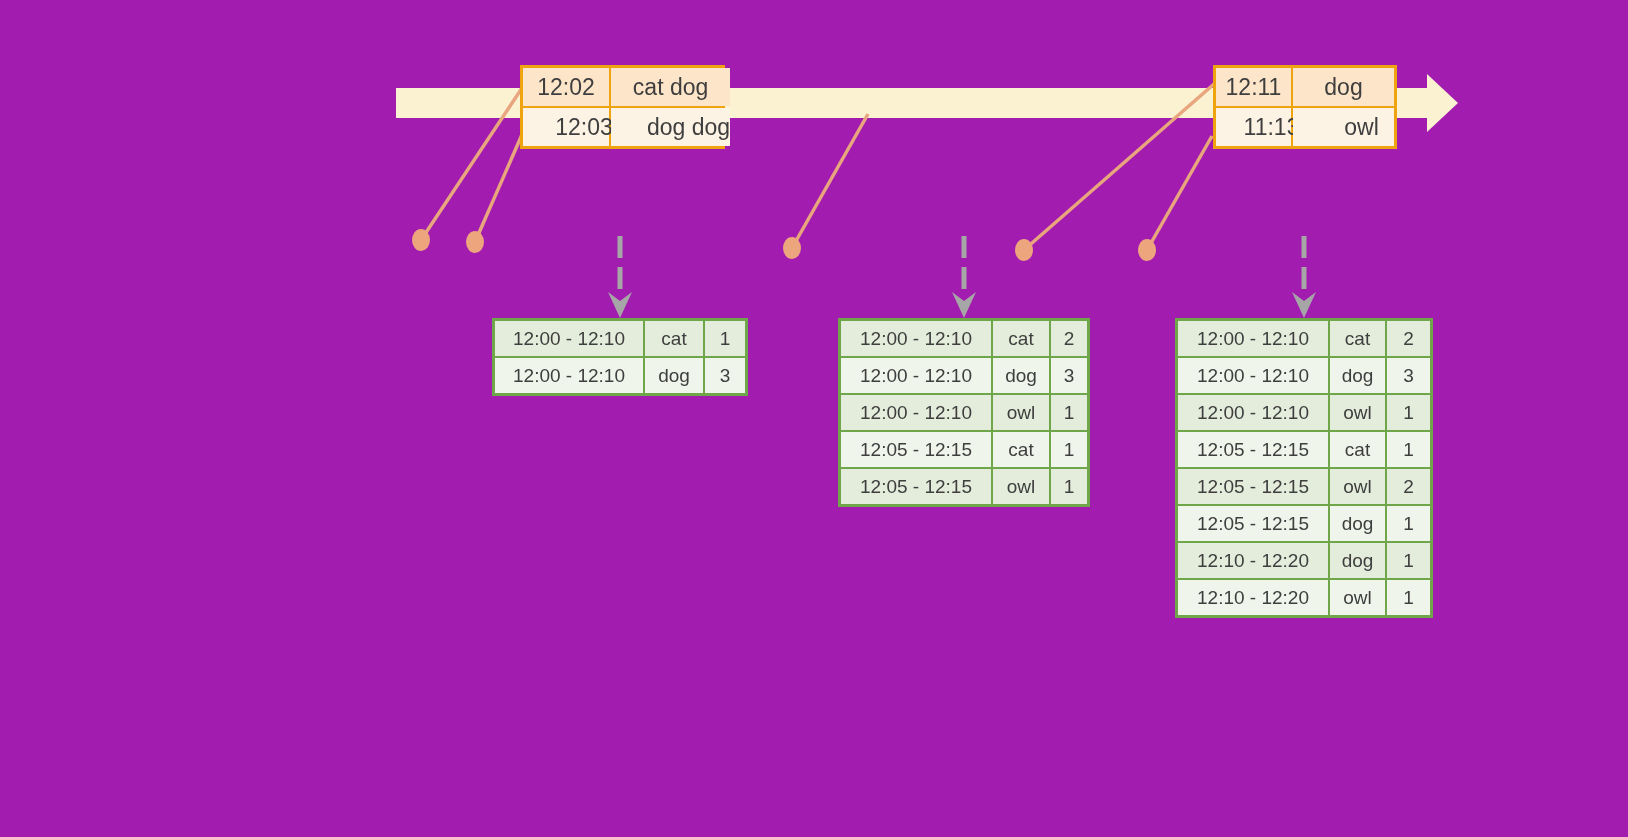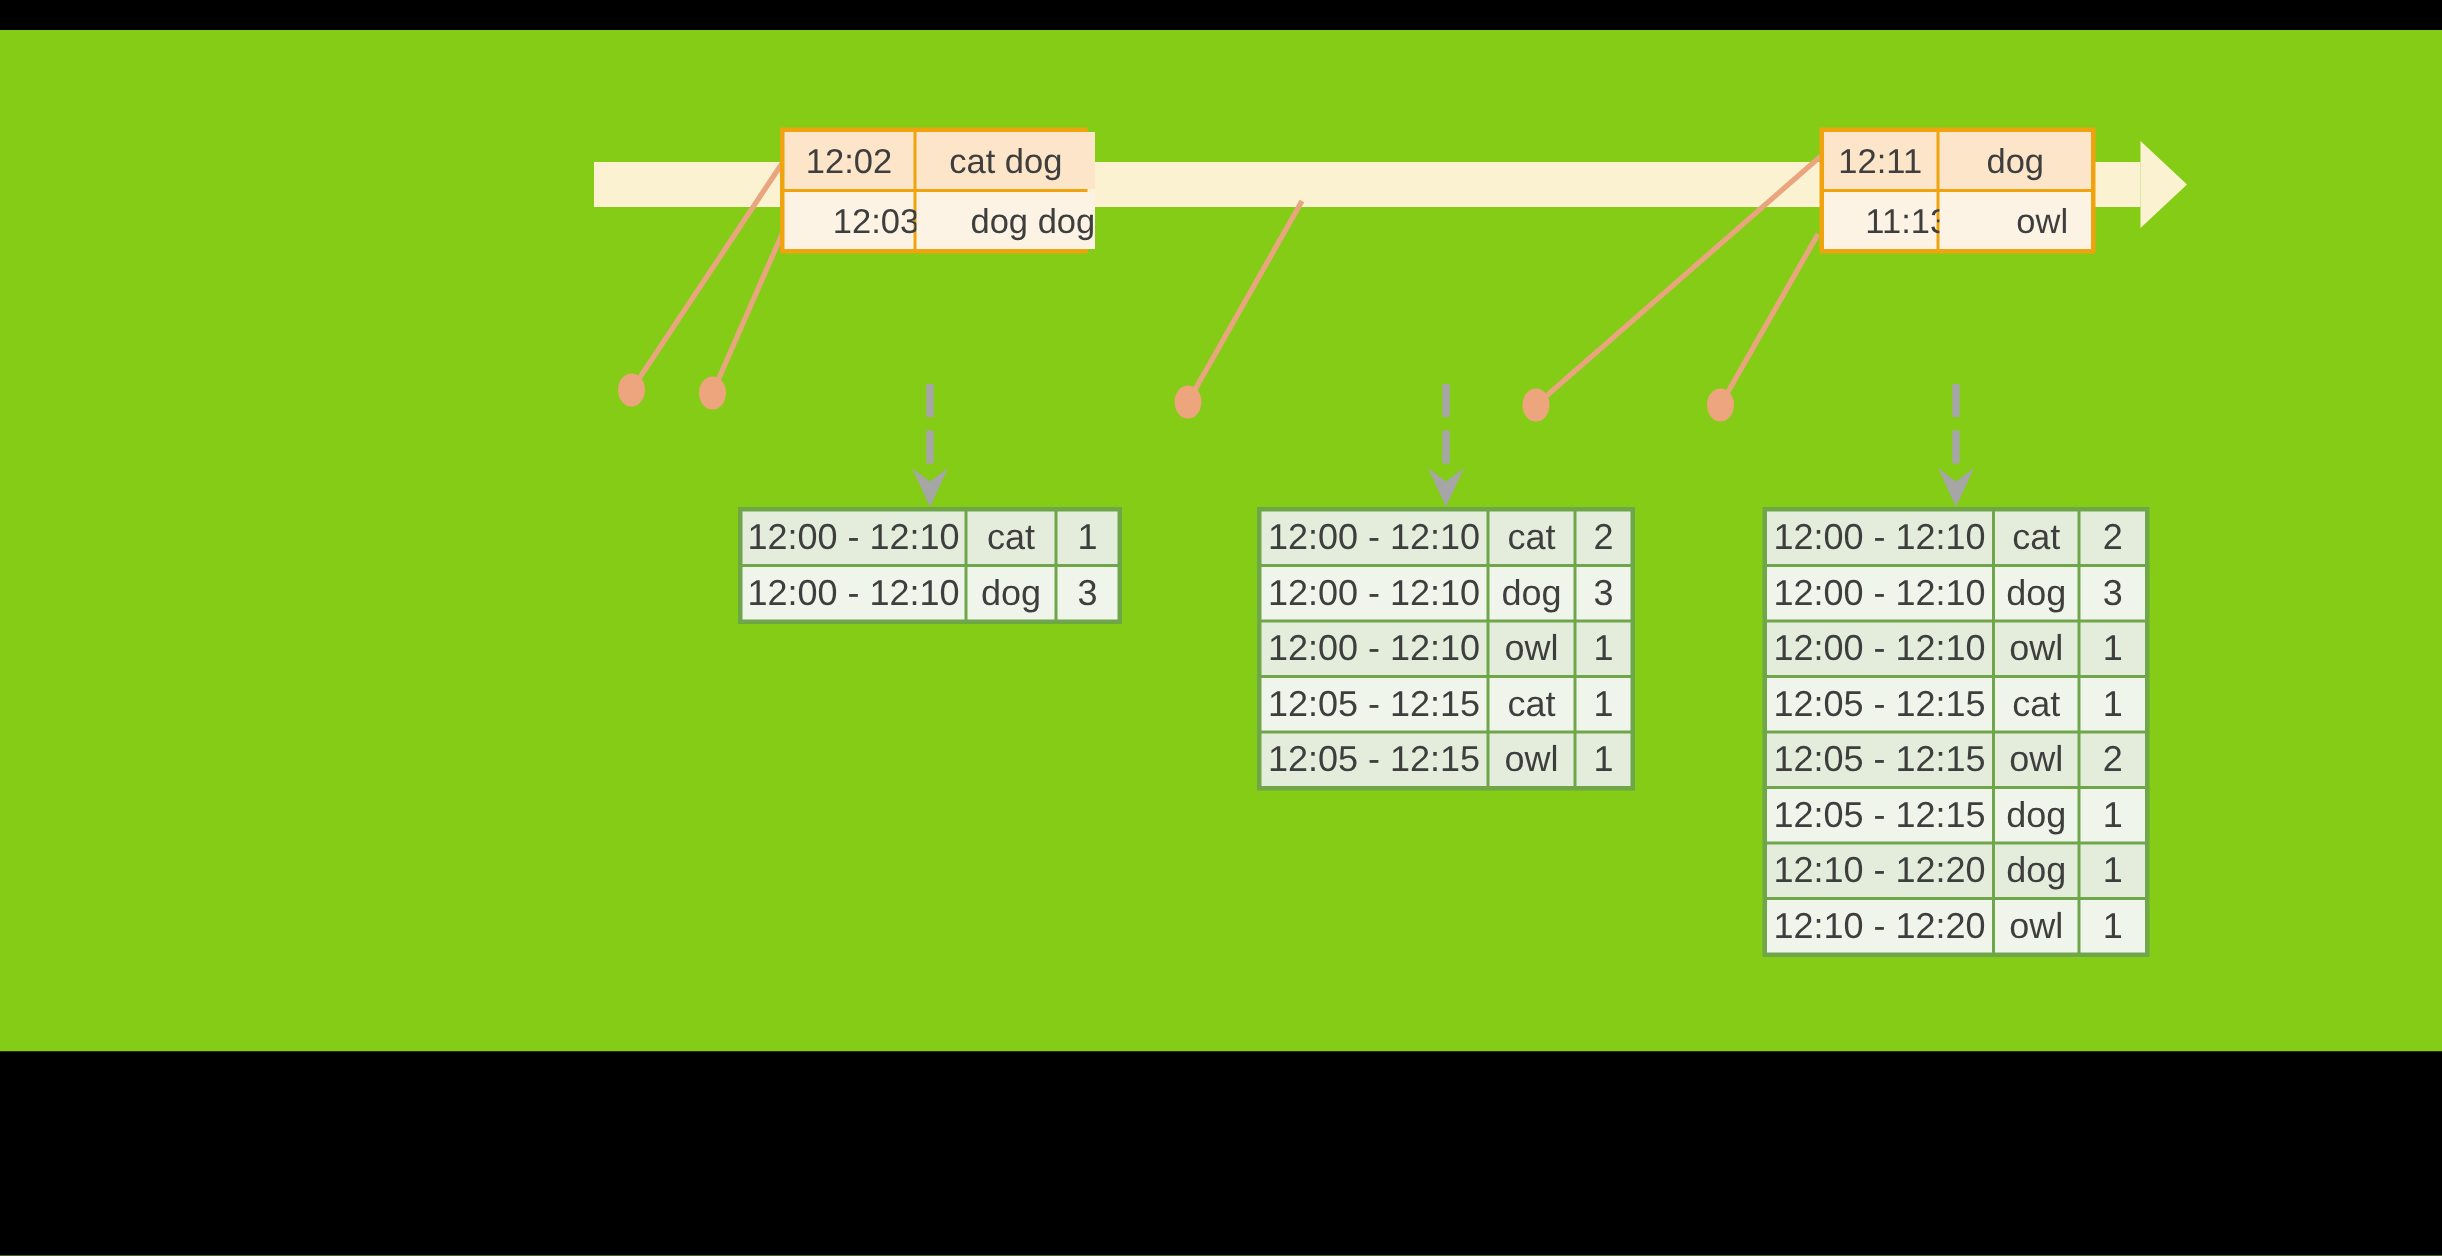--- a/index.html
+++ b/index.html
@@ -1,22 +1,21 @@
 <!DOCTYPE html>
 <html><head>
 <meta charset="utf-8">
 <style>
   html,body{margin:0;padding:0;background:#000;}
   #stage{
     position:relative;
-    width:1628px;height:681px;
-    background:#84cc16;
+    width:1628px;height:837px;
+    background:#a21caf;
     overflow:hidden;
     font-family:"Liberation Sans", sans-serif;
-    margin-top:20px;
   }
   #overlay{position:absolute;left:0;top:0;}
 
   
   .etable{
     position:absolute;
     display:grid;
     gap:2px;
     padding:3px;
     background:#EFA30F;          
@@ -37,21 +36,21 @@
     position:absolute;
     display:grid;
     gap:2px;
     padding:3px;
     background:#6FA64A;          
     box-sizing:border-box;
   }
   .gcell{
     display:flex;align-items:center;justify-content:center;
     height:35px;
-    font-size:24px;
+    font-size:19px;
     color:#3E3E3E;
     white-space:nowrap;
   }
   .gd{background:#E4EDDB;}       
   .gl{background:#F0F5EB;}       
 </style>
 </head>
 <body>
 
 <div id="stage">

